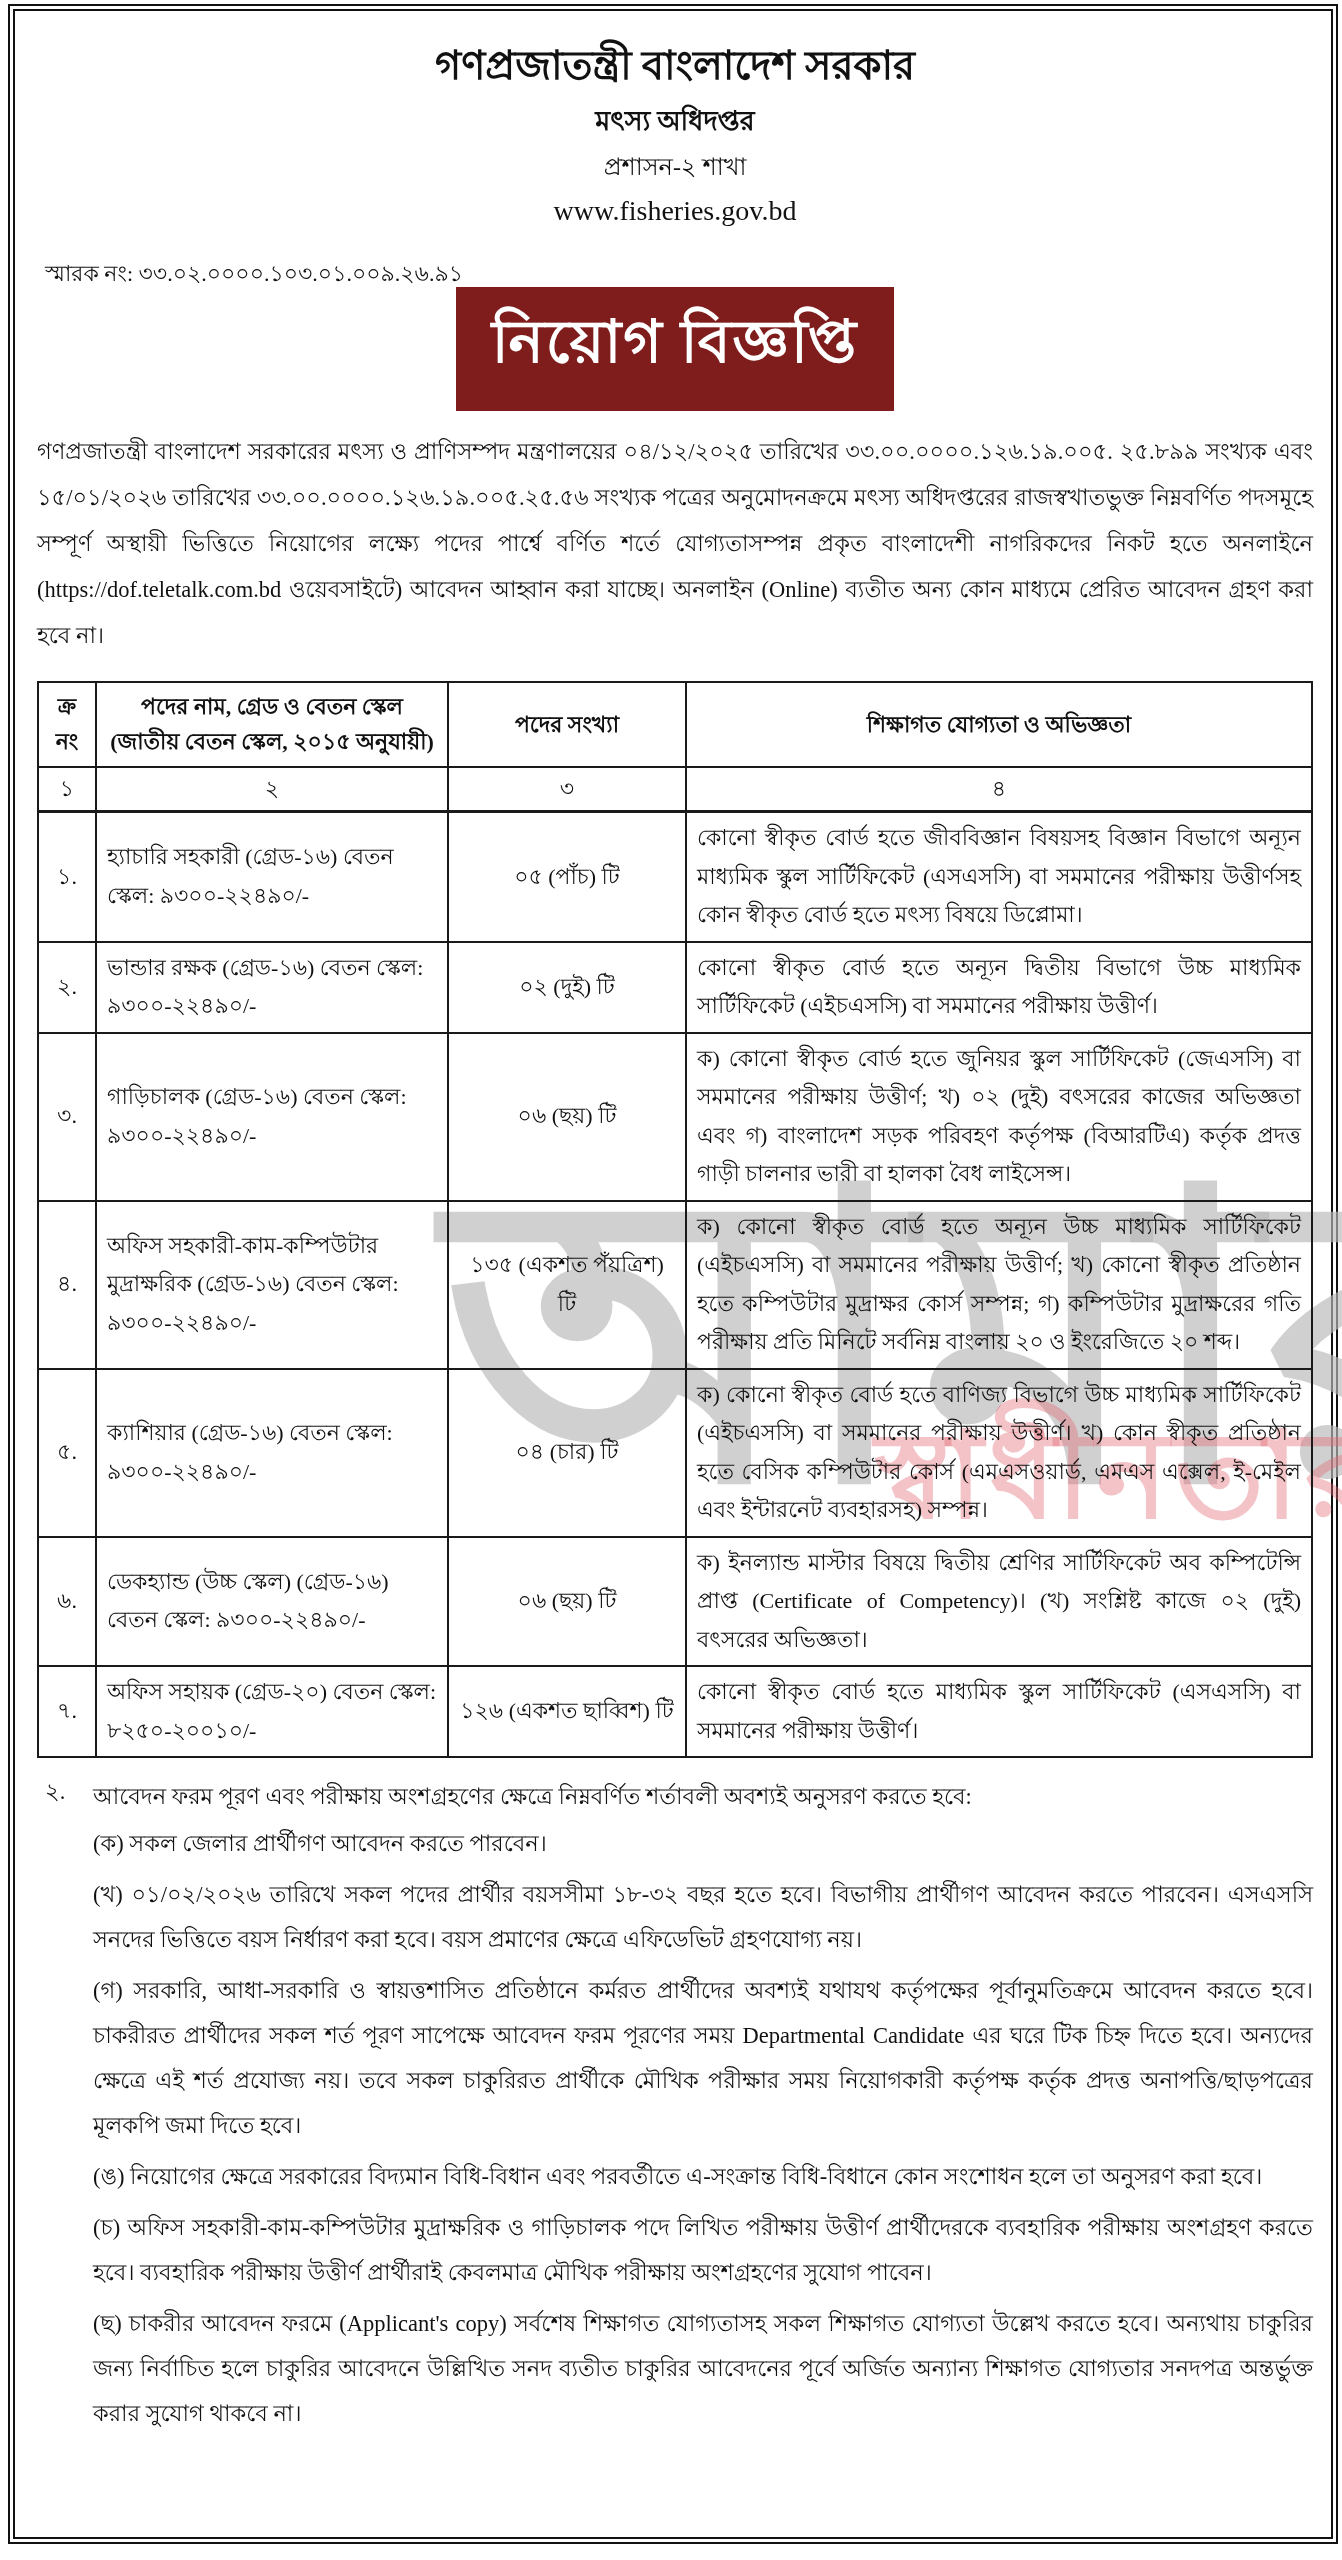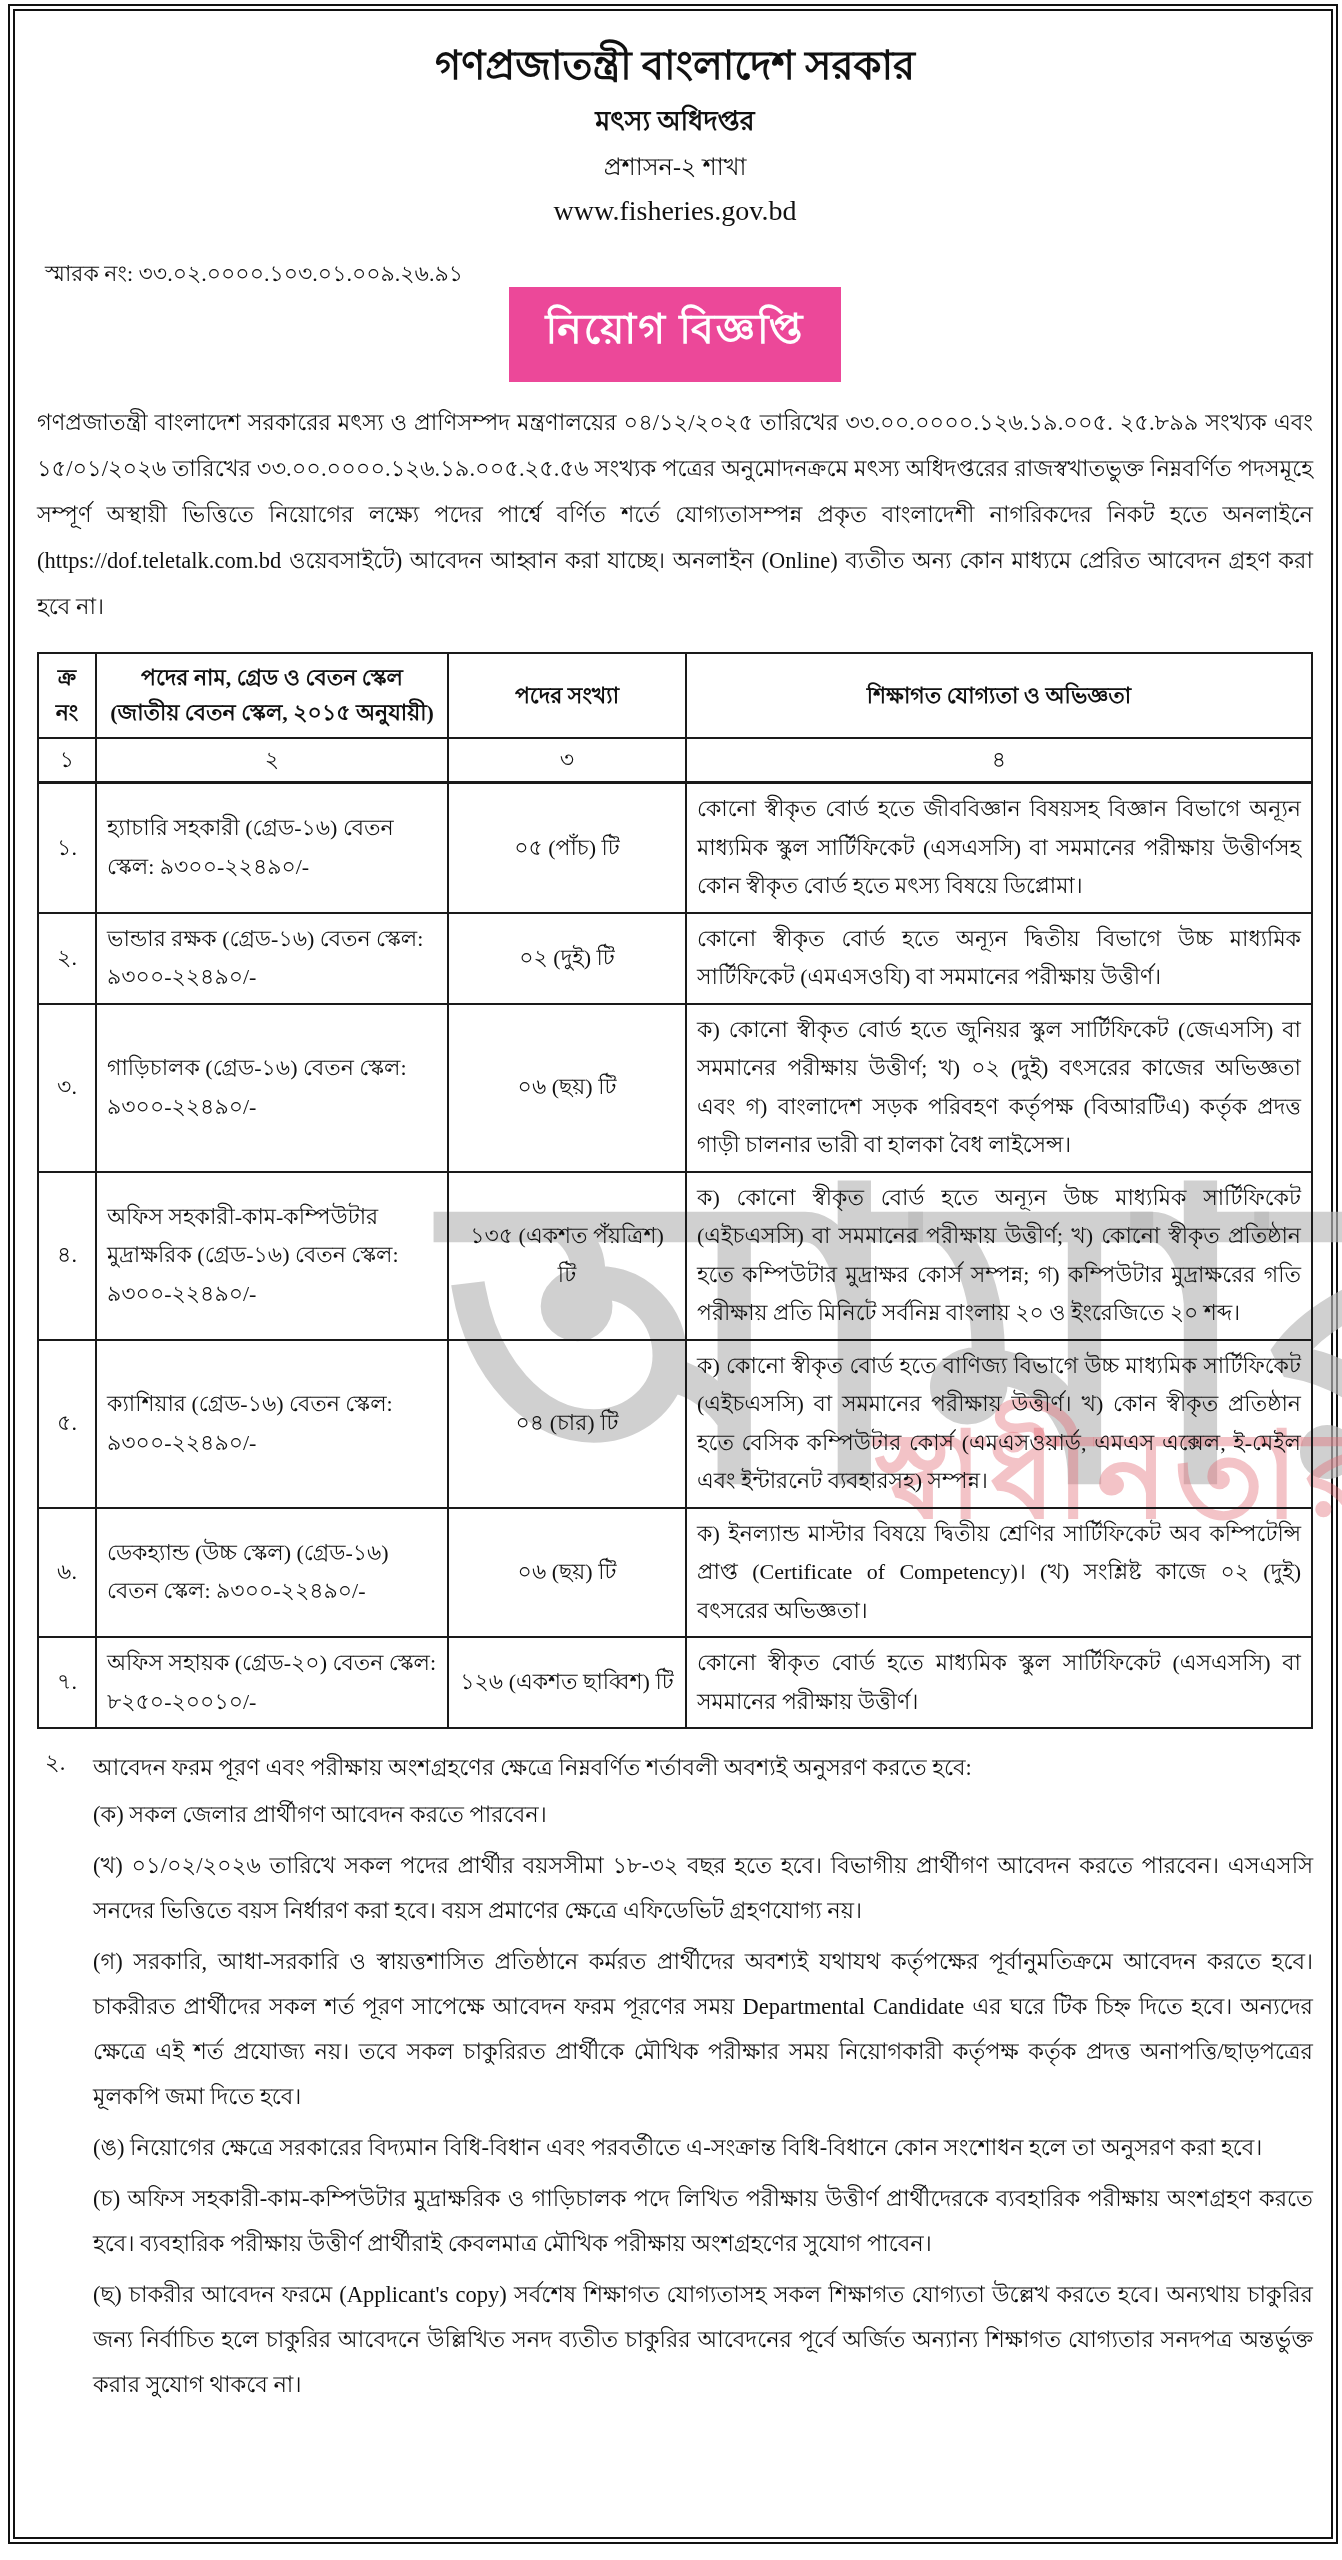--- a/index.html
+++ b/index.html
@@ -36,22 +36,22 @@
   .hdr .l5{font-size:28px;margin-top:8px;font-family:"Liberation Serif",serif;}
 
   .memo-row{display:flex;justify-content:space-between;align-items:flex-start;margin-top:26px;font-size:22px;}
   .memo-no{padding-left:8px;}
   .date-block{text-align:center;margin-right:6px;font-size:22px;}
   .date-block .bn{border-bottom:2px solid #111;padding:0 4px 4px 4px;}
   .date-block .en{padding-top:5px;}
 
   .title-wrap{text-align:center;margin-top:-6px;}
   .notice-title{
-    display:inline-block;background:#ec4899;color:#fff;
-    font-size:41px;font-weight:bold;
+    display:inline-block;background:#7f1d1d;color:#fff;
+    font-size:59px;font-weight:bold;
     padding:10px 36px 16px 36px;letter-spacing:2px;
   }
 
   .para{font-size:22.5px;line-height:2.05;text-align:justify;margin-top:18px;}
 
   table.post{width:100%;border-collapse:collapse;margin-top:22px;table-layout:fixed;}
   table.post th, table.post td{
     border:2px solid #1a1a1a;
     font-size:22px;line-height:1.75;
     padding:6px 10px;vertical-align:middle;
@@ -125,21 +125,21 @@
           <tr>
             <td class="sl">১.</td>
             <td class="post-name">হ্যাচারি সহকারী (গ্রেড-১৬) বেতন স্কেল: ৯৩০০-২২৪৯০/-</td>
             <td class="cnt">০৫ (পাঁচ) টি</td>
             <td class="qual">কোনো স্বীকৃত বোর্ড হতে জীববিজ্ঞান বিষয়সহ বিজ্ঞান বিভাগে অন্যূন মাধ্যমিক স্কুল সার্টিফিকেট (এসএসসি) বা সমমানের পরীক্ষায় উত্তীর্ণসহ কোন স্বীকৃত বোর্ড হতে মৎস্য বিষয়ে ডিপ্লোমা।</td>
           </tr>
           <tr>
             <td class="sl">২.</td>
             <td class="post-name">ভান্ডার রক্ষক (গ্রেড-১৬) বেতন স্কেল: ৯৩০০-২২৪৯০/-</td>
             <td class="cnt">০২ (দুই) টি</td>
-            <td class="qual">কোনো স্বীকৃত বোর্ড হতে অন্যূন দ্বিতীয় বিভাগে উচ্চ মাধ্যমিক সার্টিফিকেট (এমএসওযি) বা সমমানের পরীক্ষায় উত্তীর্ণ।</td>
+            <td class="qual">কোনো স্বীকৃত বোর্ড হতে অন্যূন দ্বিতীয় বিভাগে উচ্চ মাধ্যমিক সার্টিফিকেট (এইচএসসি) বা সমমানের পরীক্ষায় উত্তীর্ণ।</td>
           </tr>
           <tr>
             <td class="sl">৩.</td>
             <td class="post-name">গাড়িচালক (গ্রেড-১৬) বেতন স্কেল: ৯৩০০-২২৪৯০/-</td>
             <td class="cnt">০৬ (ছয়) টি</td>
             <td class="qual">ক) কোনো স্বীকৃত বোর্ড হতে জুনিয়র স্কুল সার্টিফিকেট (জেএসসি) বা সমমানের পরীক্ষায় উত্তীর্ণ; খ) ০২ (দুই) বৎসরের কাজের অভিজ্ঞতা এবং গ) বাংলাদেশ সড়ক পরিবহণ কর্তৃপক্ষ (বিআরটিএ) কর্তৃক প্রদত্ত গাড়ী চালনার ভারী বা হালকা বৈধ লাইসেন্স।</td>
           </tr>
           <tr>
             <td class="sl">৪.</td>
             <td class="post-name">অফিস সহকারী-কাম-কম্পিউটার মুদ্রাক্ষরিক (গ্রেড-১৬) বেতন স্কেল: ৯৩০০-২২৪৯০/-</td>

